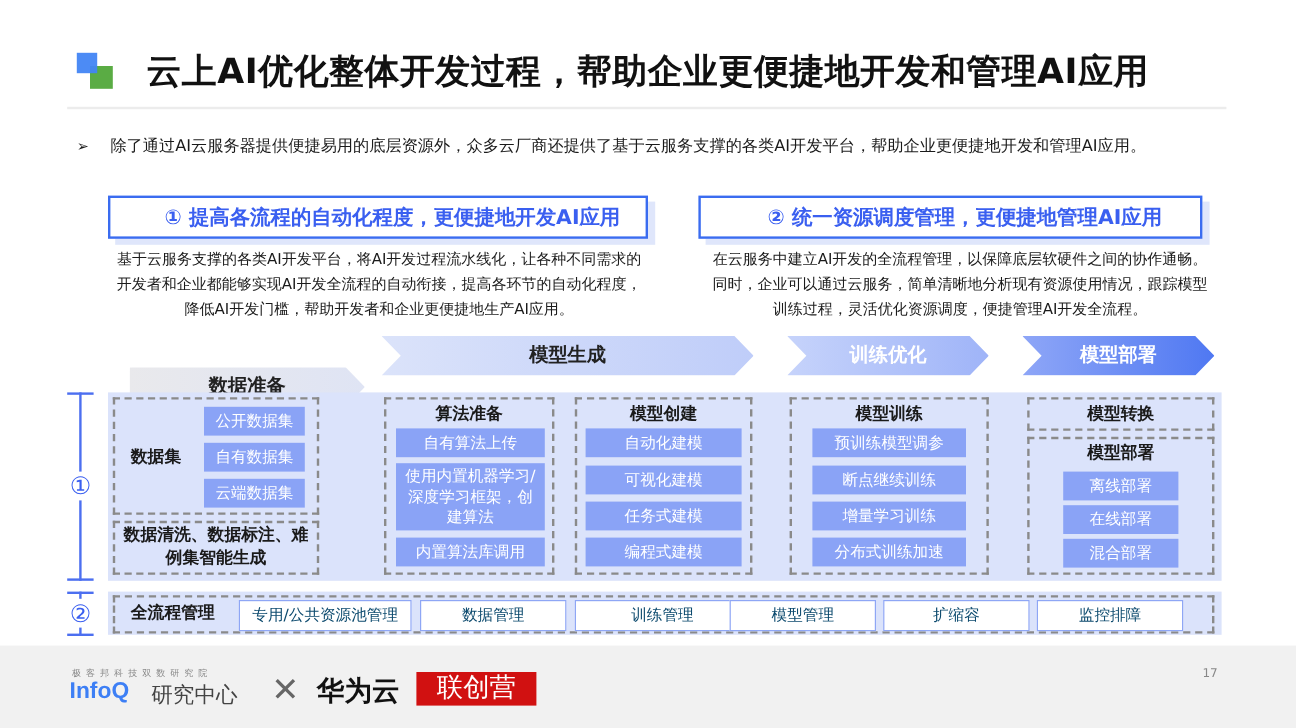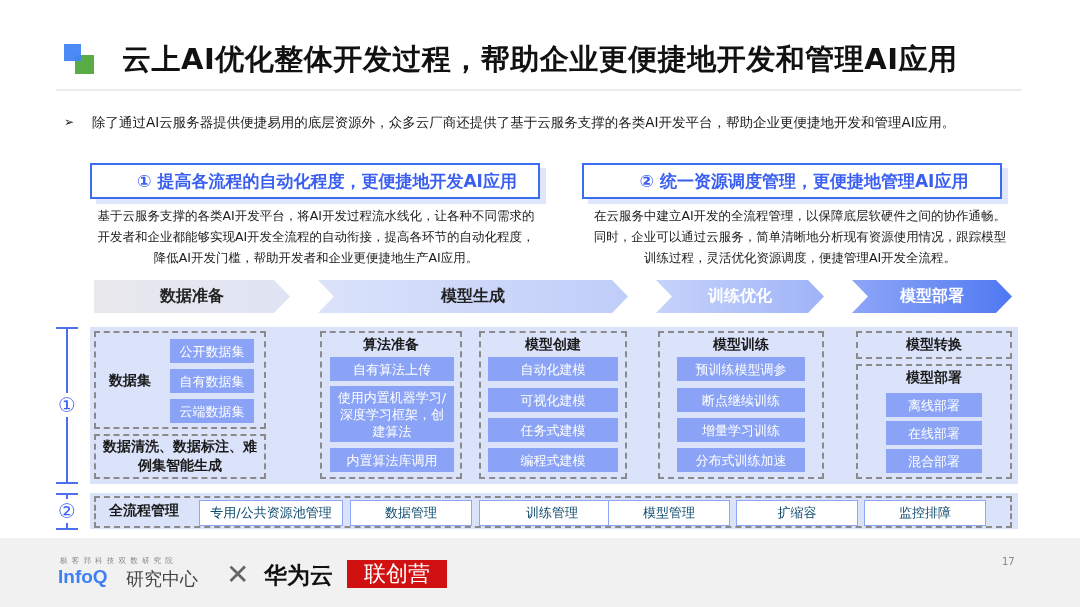--- a/index.html
+++ b/index.html
@@ -20,21 +20,21 @@
   .callout { position: absolute; height: 36px; border: 2px solid #3a6cf0; background: #fff; box-shadow: 6px 5px 0 #dfe6fb; display: flex; align-items: center; justify-content: center; font-size: 17px; font-weight: bold; color: #3a5ff0; white-space: nowrap; padding-left: 24px; }
   .callout1 { left: 90px; top: 163px; width: 450px; }
   .callout2 { left: 582px; top: 163px; width: 420px; }
 
   .para { position: absolute; font-size: 12.5px; line-height: 21px; color: #1a1a1a; text-align: center; }
   .para1 { left: 96px; top: 205px; width: 440px; }
   .para2 { left: 590px; top: 205px; width: 420px; }
 
   .stage { position: absolute; top: 280px; height: 33px; display: flex; align-items: center; justify-content: center; font-size: 16px; font-weight: bold;
     clip-path: polygon(0 0, calc(100% - 16px) 0, 100% 50%, calc(100% - 16px) 100%, 0 100%, 16px 50%); filter: drop-shadow(0 3px 2px rgba(120,140,200,.25)); }
-  .stage1 { left: 94px; width: 196px; background: linear-gradient(90deg, #e9e9ec, #dfe4f4); color: #222; clip-path: polygon(0 0, calc(100% - 16px) 0, 100% 50%, calc(100% - 16px) 100%, 0 100%); }
+  .stage1 { left: 108px; width: 196px; background: linear-gradient(90deg, #e9e9ec, #dfe4f4); color: #222; clip-path: polygon(0 0, calc(100% - 16px) 0, 100% 50%, calc(100% - 16px) 100%, 0 100%); margin-top: 26px; }
   .stage2 { left: 318px; width: 310px; background: linear-gradient(90deg, #dbe3fa, #bfcdf9); color: #222; }
   .stage3 { left: 656px; width: 168px; background: linear-gradient(90deg, #c6d3fb, #9fb4f8); color: #fff; }
   .stage4 { left: 852px; width: 160px; background: linear-gradient(90deg, #8ea6f7, #4f78f2); color: #fff; }
 
   .bracket { position: absolute; left: 66px; width: 2px; background: #4c6ff0; }
   .bracket-cap { position: absolute; left: 56px; width: 22px; height: 2px; background: #4c6ff0; }
   .bracket-num { position: absolute; left: 55px; width: 24px; height: 24px; background: #fff; color: #3a5ff0; font-size: 20px; display: flex; align-items: center; justify-content: center; }
 
   .panel { position: absolute; left: 90px; top: 327px; width: 928px; height: 157px; background: #dbe3fb; }
   .panel2 { position: absolute; left: 90px; top: 493px; width: 928px; height: 36px; background: #dbe3fb; }

